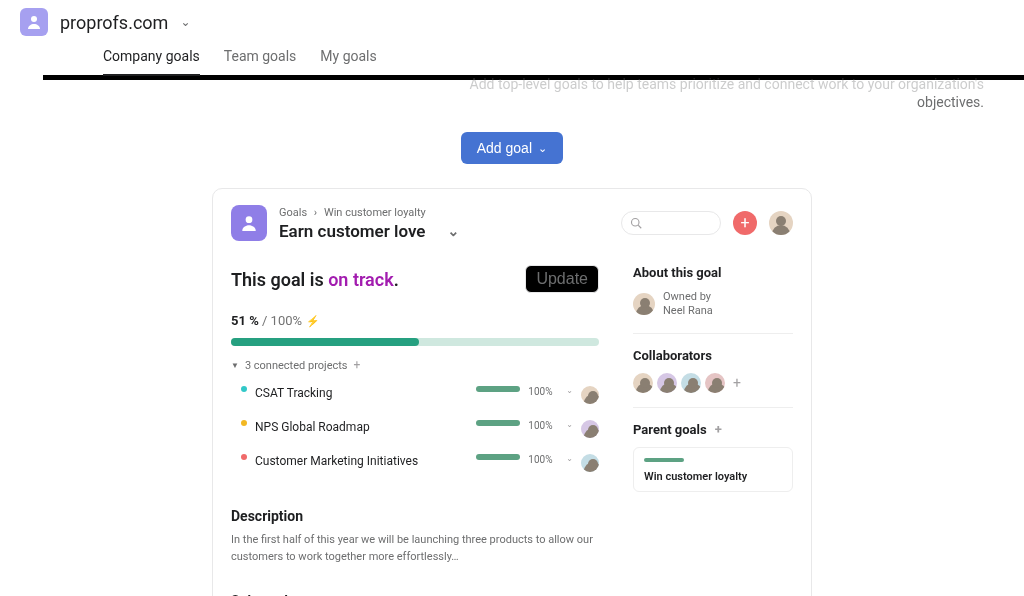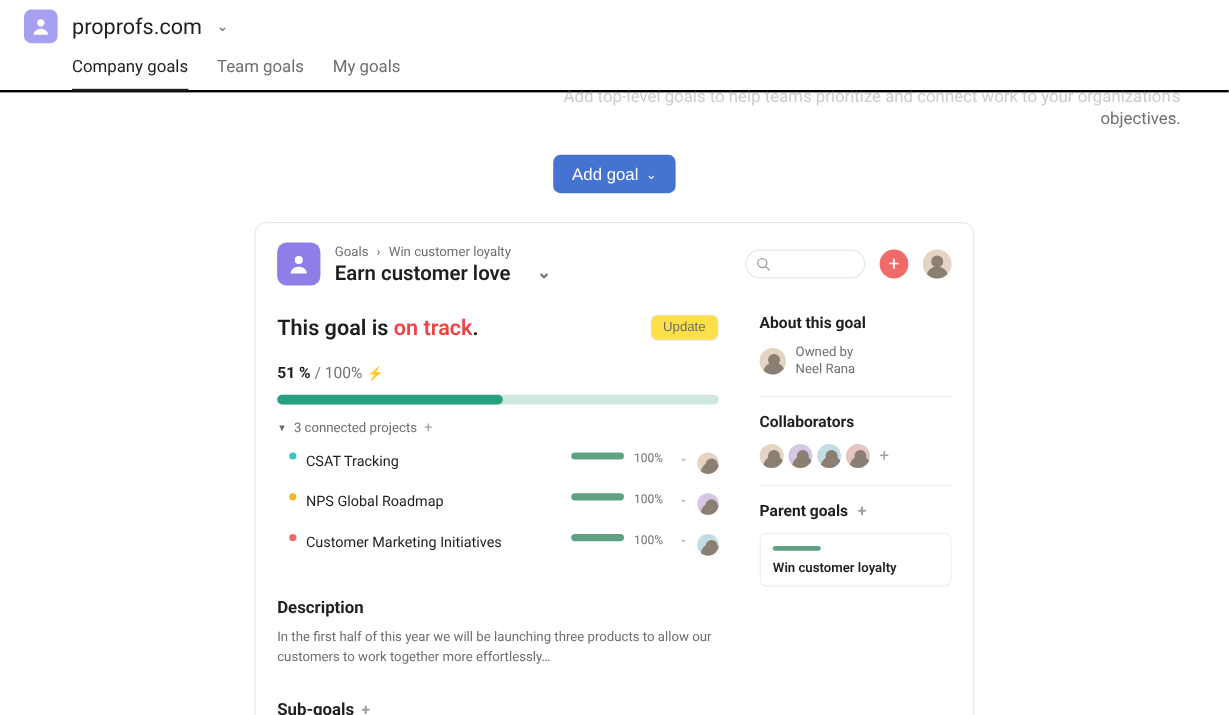--- a/index.html
+++ b/index.html
@@ -20,21 +20,21 @@
     gap: 12px;
   }
   .org-icon {
     width: 28px; height: 28px; border-radius: 6px;
     background: #a6a0f0;
     display: flex; align-items: center; justify-content: center;
     color: #fff;
   }
   .org-name { font-size: 18px; font-weight: 400; }
   .chevron { color: #6d6e6f; font-size: 12px; }
-  .tabs { display: flex; gap: 24px; padding: 6px 60px 0 60px; border-bottom: 2px solid #000000; }
+  .tabs { display: flex; gap: 24px; padding: 6px 60px 0 60px; border-bottom: 5px solid #000000; margin-left: 43px; }
   .tab { padding: 6px 0 10px 0; color: #6d6e6f; font-size: 14px; cursor: pointer; }
   .tab.active { color: #1e1f21; border-bottom: 2px solid #1e1f21; margin-bottom: -1px; }
   .hero { text-align: right; color: #6d6e6f; padding: 0 40px; margin-top: -4px;}
   .hero-line1 { opacity: .35; }
   .hero-line2 { margin-top: 2px; }
   .add-goal-btn {
     margin: 22px auto 0 auto; display: flex; align-items: center; gap: 6px;
     background: #4573d2; color: #fff; border: none; border-radius: 6px;
     padding: 8px 16px; font-size: 14px; font-weight: 500; cursor: pointer;
   }
@@ -62,22 +62,22 @@
   .avatar::before{content:""; position:absolute; width:18px; height:12px; border-radius:10px 10px 0 0; background:#8a7f72; bottom:-2px; left:3px;}
   .av-a { background:#e5d4c2;}
   .av-b { background:#d6c7e5;}
   .av-c { background:#c4dde5;}
   .av-d { background:#e5c4c4;}
   .columns { display:flex; gap: 34px; margin-top: 24px; }
   .col-left { flex: 1; }
   .col-right { width: 160px; }
   .status-row { display:flex; align-items:center; }
   .status-text { font-size: 18px; font-weight: 600; }
-  .status-green { color: #ef4444; }
-  .update-btn { border:1px solid #e8e8e9; background:#fde047; font-size:11px; padding:4px 10px; border-radius:6px; color:#6d6e6f; cursor:pointer;}
+  .status-green { color: #a21caf; }
+  .update-btn { border:1px solid #e8e8e9; background:#000000; font-size:16px; padding:4px 10px; border-radius:6px; color:#6d6e6f; cursor:pointer;}
   .progress-text { margin-top: 20px; font-size: 13px;}
   .progress-pct { font-weight:700; }
   .progress-total { color:#737373; }
   .bolt { color:#f2b824; font-size:11px; margin-left:4px;}
   .bar { margin-top:10px; width: 100%; height: 8px; background:#cfe8df; border-radius:4px; position:relative;}
   .bar-fill { height:100%; background:#26a080; border-radius:4px; }
   .proj-header { margin-top: 12px; font-size:11px; color:#6d6e6f; display:flex; align-items:center; gap:6px;}
   .proj-toggle { font-size: 8px; }
   .proj-plus { font-size:12px; color:#a2a0a2; cursor:pointer;}
   .proj-list { margin-top: 6px; }

